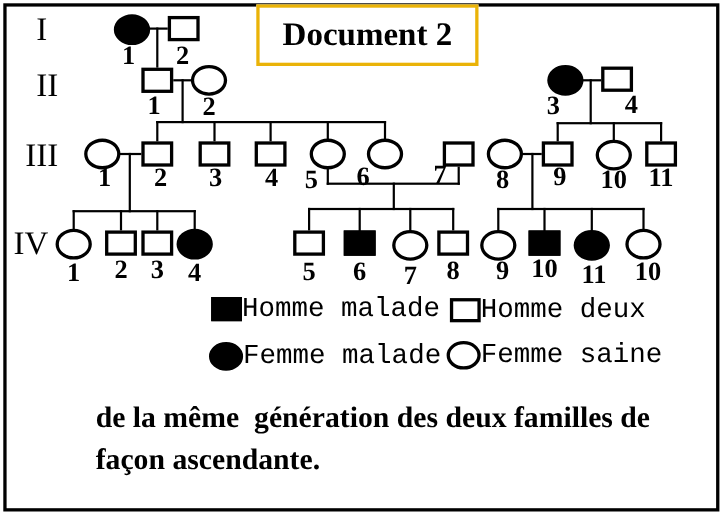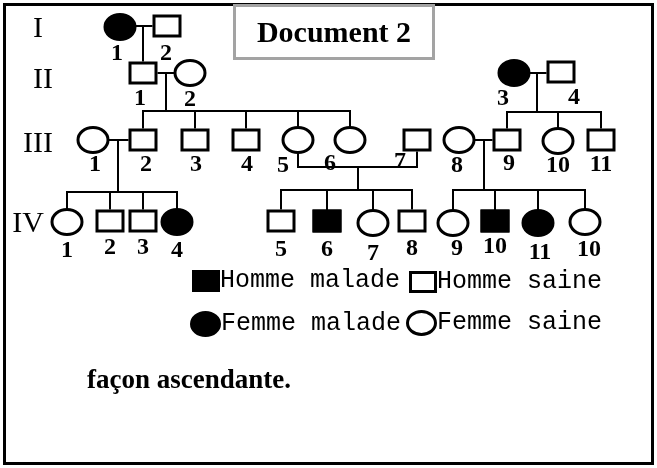--- a/index.html
+++ b/index.html
@@ -3,21 +3,21 @@
 <meta charset="utf-8">
 <style>
   html,body{margin:0;padding:0;background:#fff;}
   #screen{
     position:relative;width:657px;height:468px;background:#fff;overflow:hidden;
     font-family:"Liberation Serif",serif;color:#000;
   }
   .frame{position:absolute;inset:3px;border:3px solid #000;background:#fff;}
   .titlebox{
     position:absolute;left:233px;top:4px;width:196px;height:50px;
-    border:3px solid #a3a3a3;display:flex;align-items:center;justify-content:center;
+    border:3px solid #eab308;display:flex;align-items:center;justify-content:center;
     font-weight:bold;font-size:30px;background:#fff;z-index:5;
   }
   
   #pedigree{position:absolute;inset:0;}
   .pline{position:absolute;background:#000;z-index:1;}
   .ind{position:absolute;box-sizing:border-box;border:3px solid #000;background:#fff;
        transform:translate(-50%,-50%);z-index:2;}
   .ind.male{width:29px;height:23px;}
   .ind.female{width:33px;height:28px;border-radius:50%;}
   .ind.affected{background:#000;}
@@ -148,27 +148,28 @@
       <div class="gen" style="left: 38px; top: 142px;">III</div>
       <div class="gen" style="left: 28px; top: 222px;">IV</div>
     </div>
 
   <div class="lg-item" style="left:192px;top:266px;">
     <span class="lg-sq lg-filled"></span>
     <span class="lg-label">Homme malade</span>
   </div>
   <div class="lg-item" style="left:409px;top:267px;">
     <span class="lg-sq"></span>
-    <span class="lg-label">Homme saine</span>
+    <span class="lg-label">Homme deux</span>
   </div>
   <div class="lg-item" style="left:190px;top:309px;">
     <span class="lg-ci lg-filled"></span>
     <span class="lg-label">Femme malade</span>
   </div>
   <div class="lg-item" style="left:406px;top:308px;">
     <span class="lg-ci"></span>
     <span class="lg-label">Femme saine</span>
   </div>
 
   <div class="note">
+    <div class="nl indent">de la même  génération des deux familles de</div>
     <div class="nl indent">façon ascendante.</div>
   </div>
 </div>
 
 </body></html>

